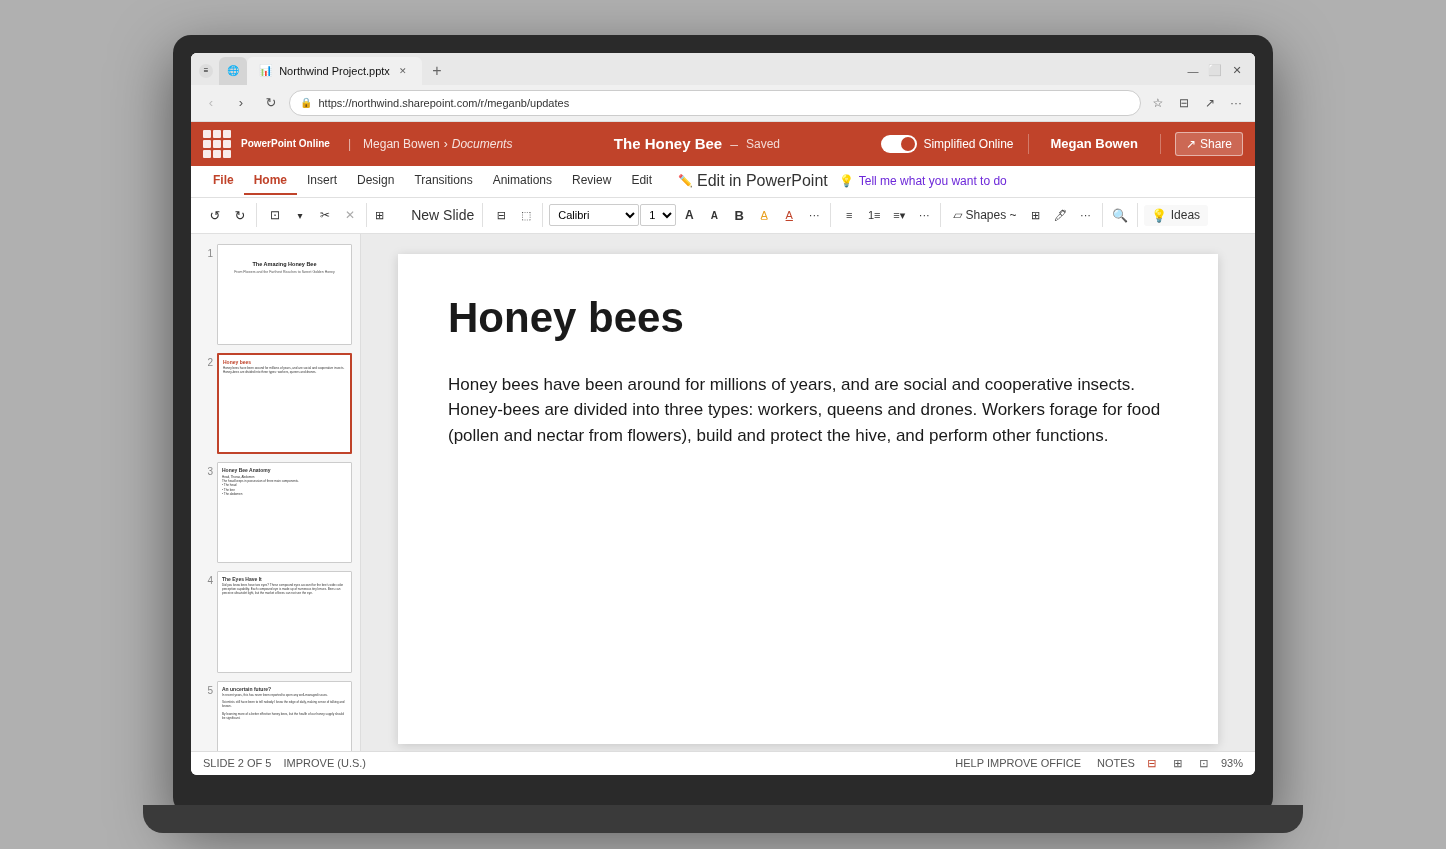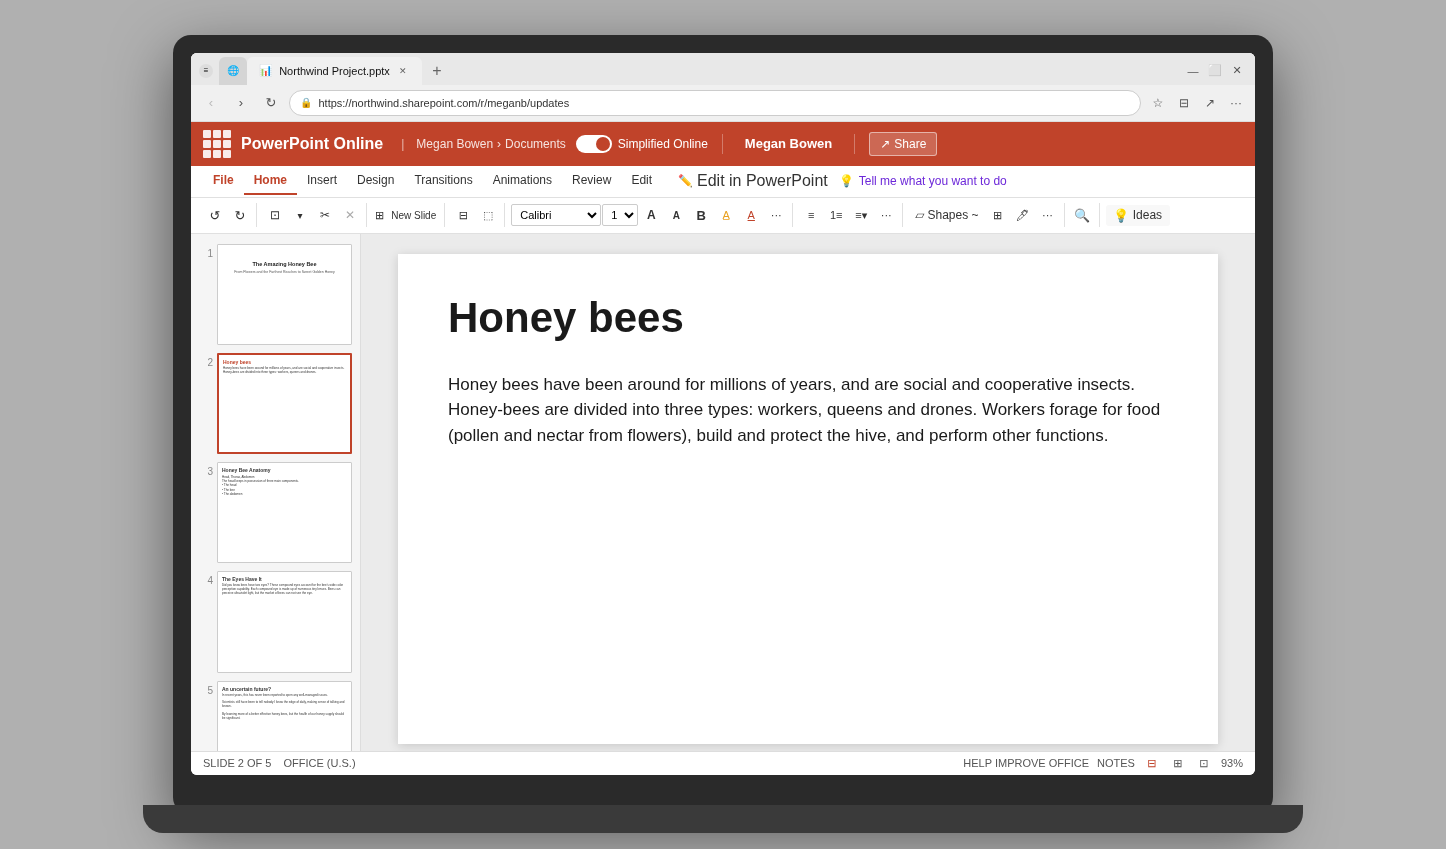--- a/index.html
+++ b/index.html
@@ -158,21 +158,21 @@
       grid-template-columns: repeat(3, 8px);
       grid-template-rows: repeat(3, 8px);
       gap: 2px;
       cursor: pointer;
     }
     .waffle-dot {
       background: rgba(255,255,255,0.9);
       border-radius: 1px;
     }
     .app-name {
-      font-size: 16px;
+      font-size: 10px;
       font-weight: 600;
       color: #fff;
       margin-right: 6px;
     }
     .breadcrumb {
       font-size: 12px;
       color: rgba(255,255,255,0.85);
       display: flex;
       align-items: center;
       gap: 4px;
@@ -497,21 +497,26 @@
           <div class="waffle-dot"></div>
         <div class="waffle-dot"></div>
           <div class="waffle-dot"></div>
           <div class="waffle-dot"></div>
       </div>
       <span class="app-name">PowerPoint Online</span>
       <span style="font-size:12px;color:rgba(255,255,255,0.6);margin: 0 2px;">|</span>
       <div class="breadcrumb">
         <span style="cursor:pointer;">Megan Bowen</span>
         <span>›</span>
-        <span style="cursor:pointer;">Documents</span>
+        <span style="cursor:pointer;font-style:italic;">Documents</span>
+      </div>
+      <div style="flex:1;display:flex;align-items:center;justify-content:center;gap:8px;">
+        <span style="font-size:15px;font-weight:600;color:#fff;">The Honey Bee</span>
+        <span style="font-size:14px;color:rgba(255,255,255,0.7);">–</span>
+        <span style="font-size:12px;color:rgba(255,255,255,0.8);">Saved</span>
       </div>
       <div class="simplified-ribbon-toggle">
         <div class="toggle-switch">
           <div class="toggle-knob"></div>
         </div>
         <span>Simplified Online</span>
       </div>
       <div class="divider-v"></div>
       <span class="user-name">Megan Bowen</span>
       <div class="divider-v"></div>
@@ -549,21 +554,21 @@
 
       <div class="toolbar-group">
         <button class="toolbar-btn" title="Copy" style="font-size:12px;">⊡</button>
         <button class="toolbar-btn" style="font-size:10px;">▾</button>
         <button class="toolbar-btn" title="Cut" style="font-size:12px;">✂</button>
         <button class="toolbar-btn" style="font-size:12px;color:#aaa;">✕</button>
       </div>
 
       <div class="toolbar-group">
         <button class="toolbar-btn" style="width:auto;padding:0 2px;font-size:11px;">⊞</button>
-        <button style="font-size:10px;padding:2px 4px;border:none;background:none;cursor:pointer;color:#333;border-radius:2px;">New Slide</button>
+        <button style="font-size:14px;padding:2px 4px;border:none;background:none;cursor:pointer;color:#333;border-radius:2px;margin-left:20px;">New Slide</button>
       </div>
 
       <div class="toolbar-group">
         <button class="toolbar-btn" style="font-size:11px;">⊟</button>
         <button class="toolbar-btn" style="font-size:11px;">⬚</button>
       </div>
 
       <div class="toolbar-group">
         <select class="font-selector">
           <option>Calibri</option>
@@ -673,25 +678,25 @@
           <div class="slide-main-title">Honey bees</div>
           <div class="slide-body-text">Honey bees have been around for millions of years, and are social and cooperative insects. Honey-bees are divided into three types: workers, queens and drones. Workers forage for food (pollen and nectar from flowers), build and protect the hive, and perform other functions.</div>
         </div>
       </div>
 
     </div>
 
     <div class="status-bar">
       <div class="status-left">
         <span>SLIDE 2 OF 5</span>
-        <span>OFFICE (U.S.)</span>
+        <span>IMPROVE (U.S.)</span>
       </div>
       <div class="status-right">
         <span style="cursor:pointer;">HELP IMPROVE OFFICE</span>
-        <span style="cursor:pointer;display:flex;align-items:center;gap:3px;">NOTES</span>
+        <span style="cursor:pointer;display:flex;align-items:center;gap:3px;margin-left:8px;">NOTES</span>
         <span class="view-btn active">⊟</span>
         <span class="view-btn">⊞</span>
         <span class="view-btn">⊡</span>
         <span class="zoom-level">93%</span>
       </div>
     </div>
 
   </div>
   <div class="laptop-base"></div>
 </div>

